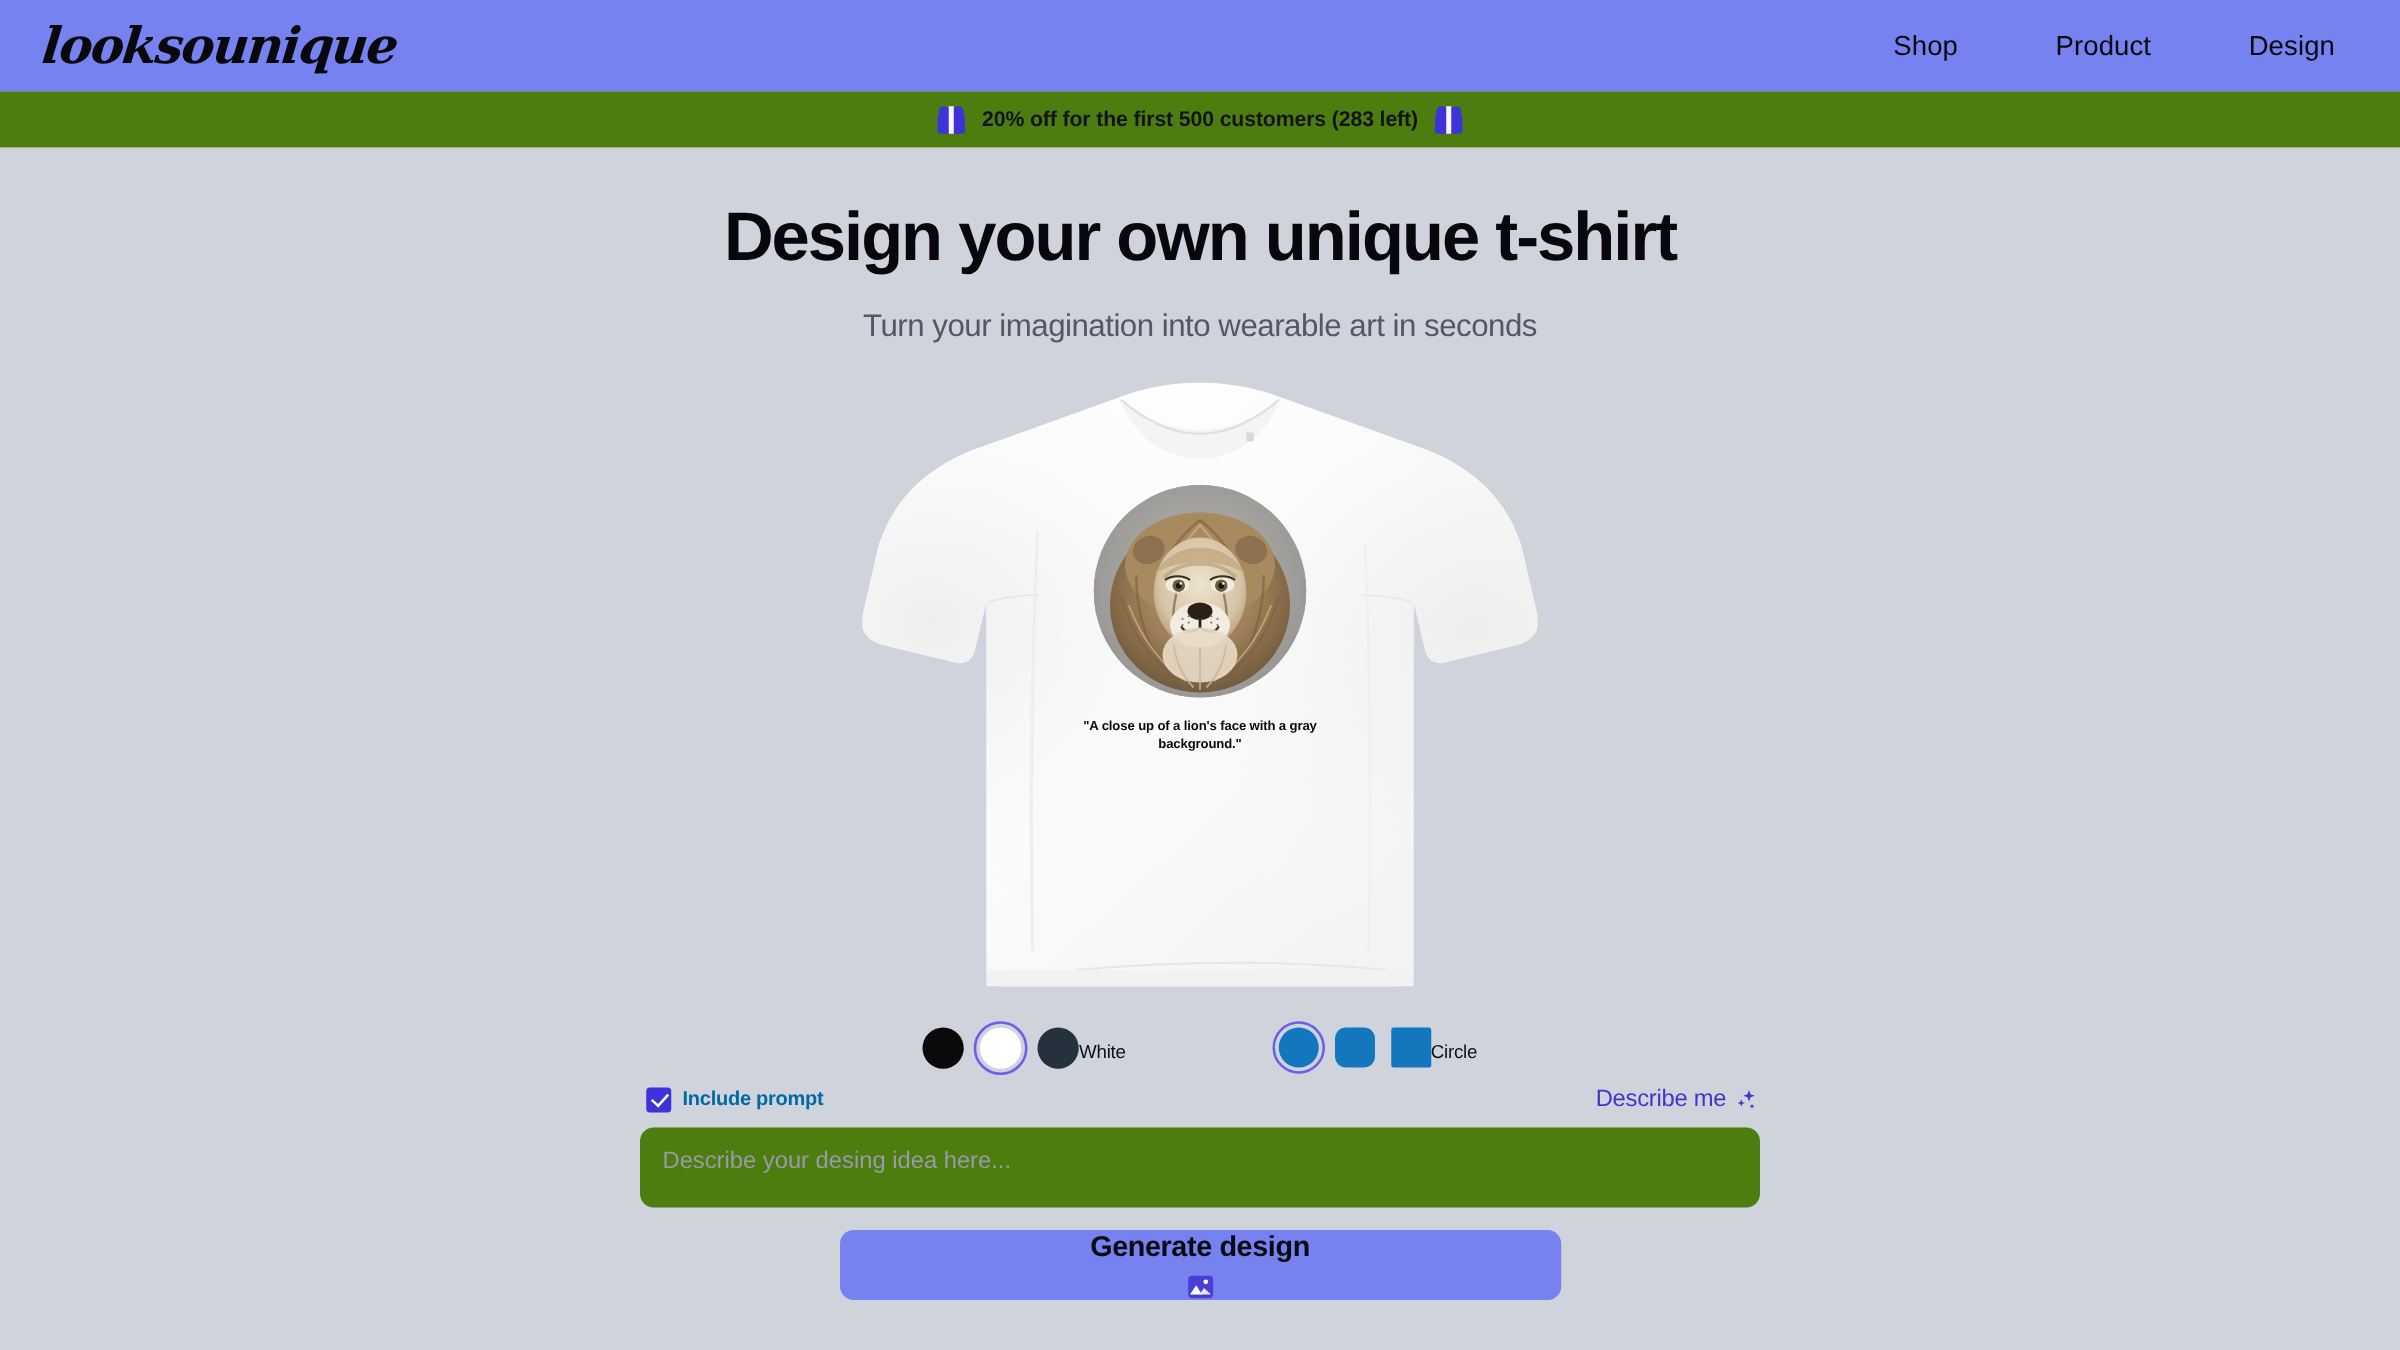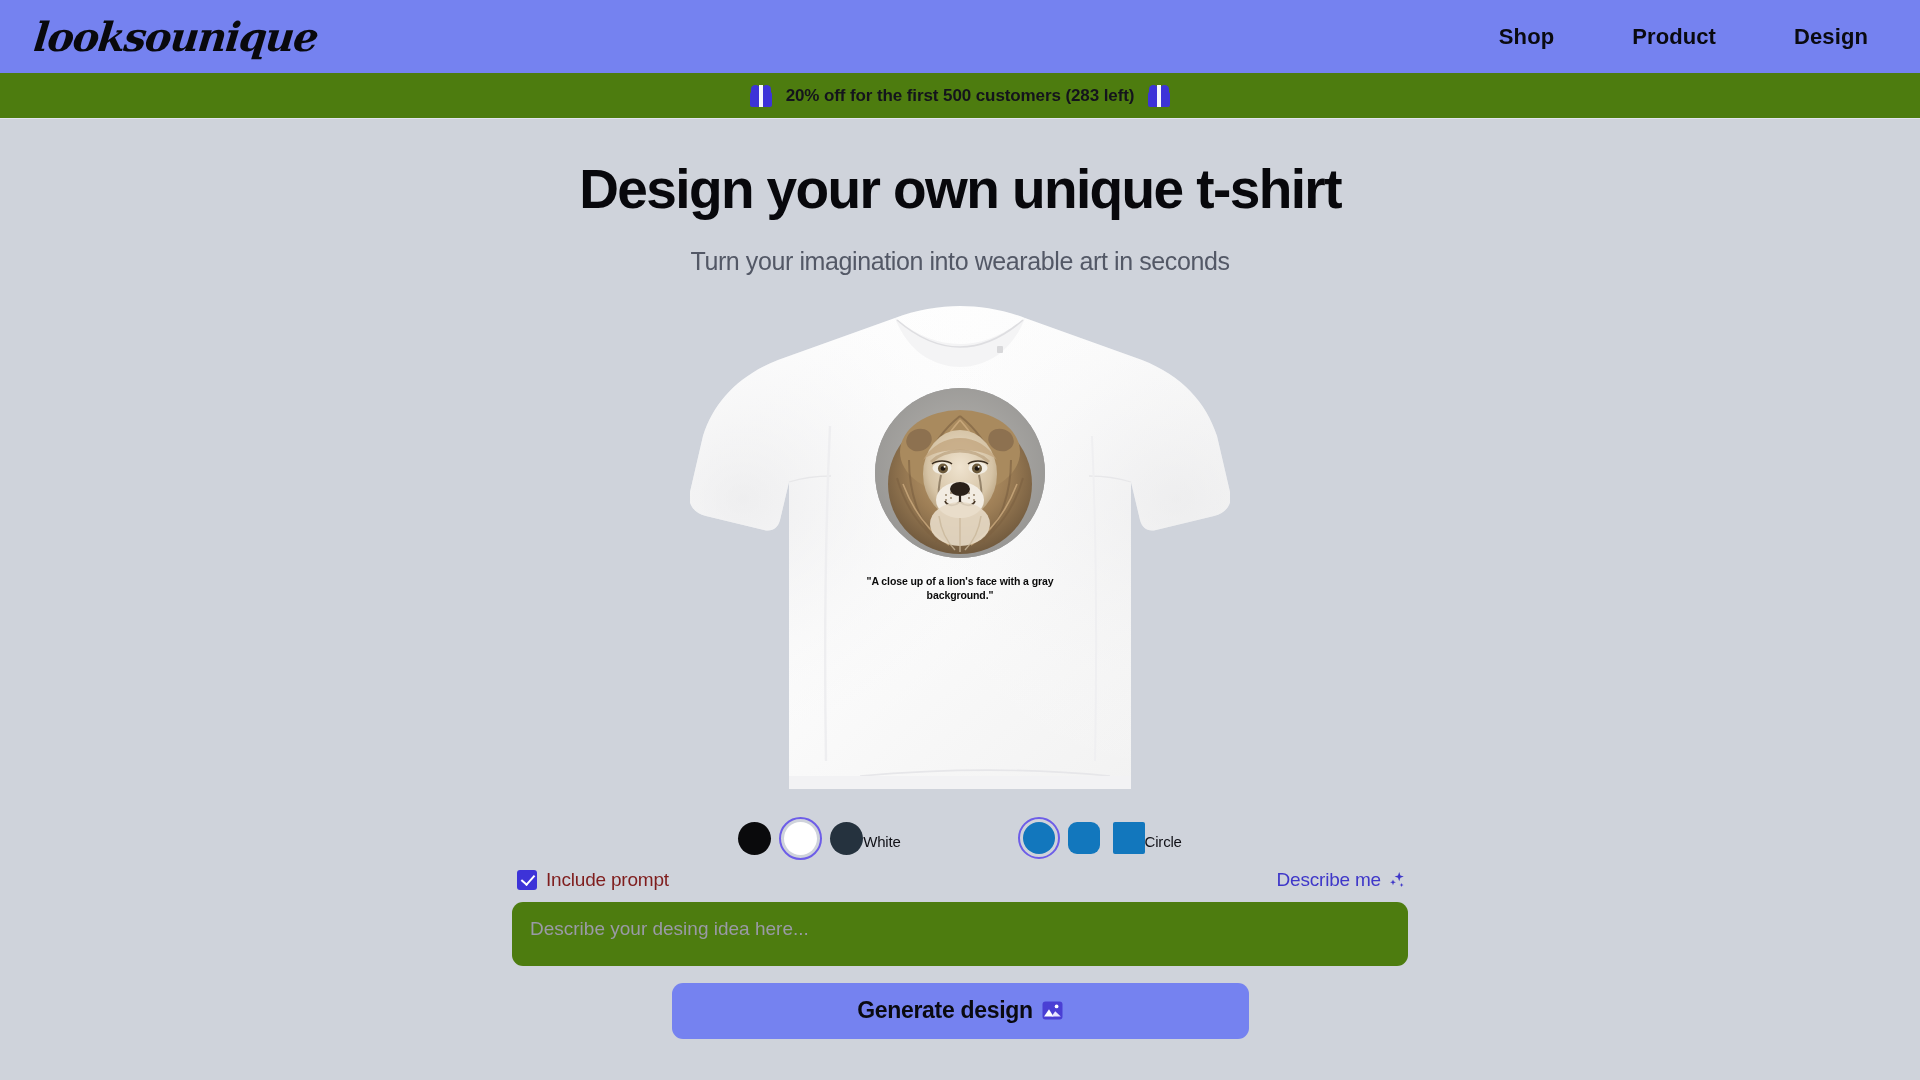--- a/index.html
+++ b/index.html
@@ -45,21 +45,21 @@
 
   .nav {
     display: flex;
     align-items: center;
     gap: 78px;
     padding-right: 16px;
   }
 
   .nav-item {
     font-size: 22px;
-    font-weight: 700;
+    font-weight: 400;
     color: #0a0a10;
     letter-spacing: 0.1px;
     cursor: pointer;
     text-decoration: none;
   }
 
   
   .promo {
     height: 46px;
     background: #4d7c0f;
@@ -256,23 +256,23 @@
     content: "";
     position: absolute;
     left: 6.5px; top: 2.5px;
     width: 6px; height: 11px;
     border: solid #ffffff;
     border-width: 0 2.6px 2.6px 0;
     transform: rotate(42deg);
   }
 
   .include-label {
-    font-size: 19px;
-    font-weight: 400;
-    color: #7f1d1d;
+    font-size: 16px;
+    font-weight: 700;
+    color: #0369a1;
     letter-spacing: -0.2px;
   }
 
   .surprise {
     display: flex;
     align-items: center;
     gap: 7px;
     cursor: pointer;
   }
   .surprise-label {
@@ -314,20 +314,21 @@
     font-family: "Liberation Sans", sans-serif;
     font-size: 23px;
     font-weight: bold;
     color: #0a0a10;
     letter-spacing: -0.3px;
     cursor: pointer;
     display: flex;
     align-items: center;
     justify-content: center;
     gap: 9px;
+    flex-direction: column;
   }
 
   .img-icon { width: 21px; height: 19px; display: block; }
 </style>
 </head>
 <body>
 
 <div class="header">
   <div class="logo">looksounique</div>
   <nav class="nav">

